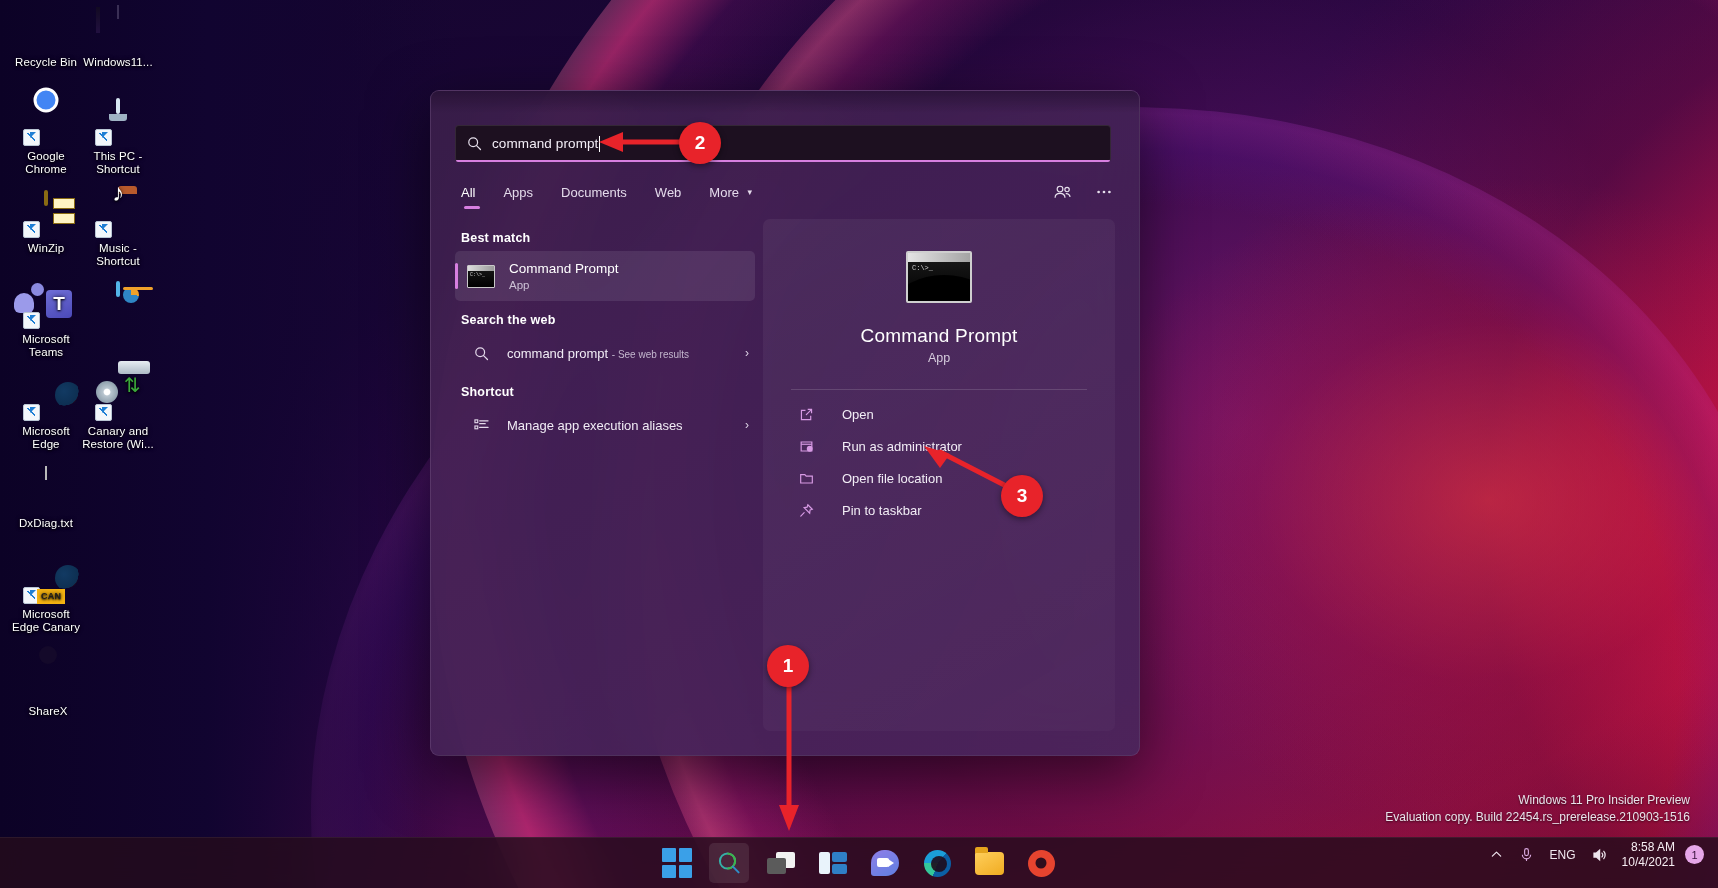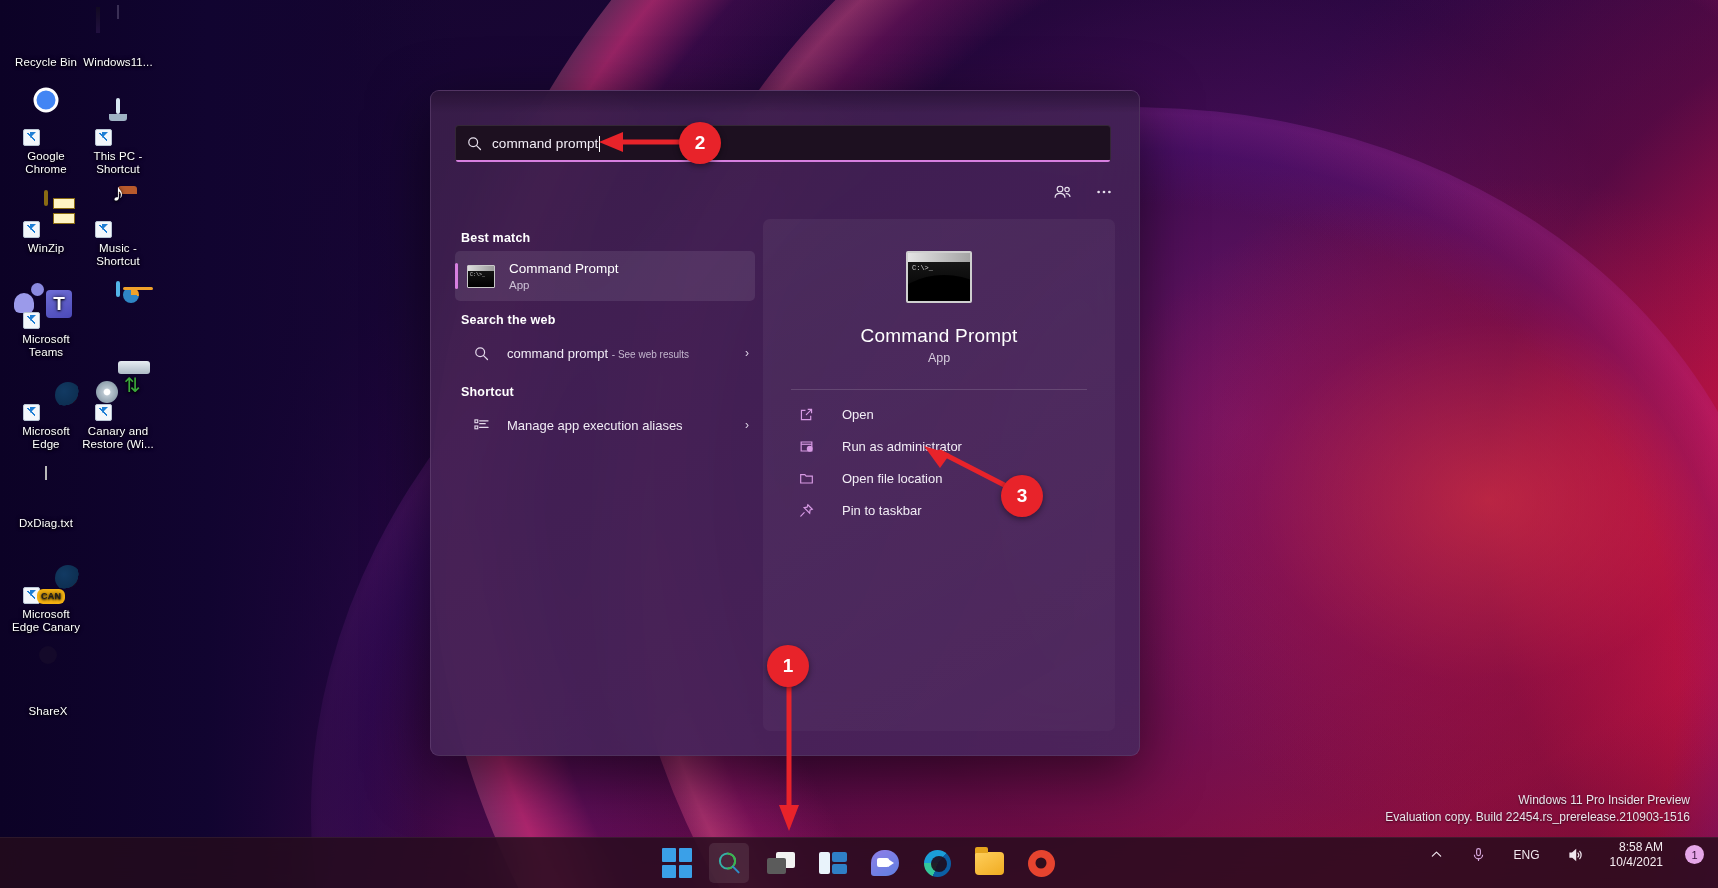--- a/index.html
+++ b/index.html
@@ -112,21 +112,21 @@
   .ic-backup .bdisc{position:absolute;right:0;top:6px;width:22px;height:22px;border-radius:50%;
     background:radial-gradient(circle,#fff 18%,#b9c6d0 25%,#8fa0ad 70%,#6d7d8a 100%);}
   .ic-backup .bdrive{position:absolute;left:0;bottom:1px;width:32px;height:13px;border-radius:3px;
     background:linear-gradient(#e7edf2,#aebbc6);}
   .ic-backup .barr{position:absolute;left:6px;top:0;font-size:20px;color:#3ba83b;line-height:1;}
   .ic-txt{width:34px;height:42px;margin:2px auto 0;background:#f4f4f4;border:1px solid #b9b9b9;
     position:relative;border-radius:1px;}
   .ic-txt:before{content:"";position:absolute;left:4px;top:6px;right:4px;height:28px;
     background:repeating-linear-gradient(#8d8d8d 0 1px, #f4f4f4 1px 5px);}
   .ic-canary-badge{position:absolute;left:14px;bottom:0;background:#f5b312;color:#1d1d1d;
-    font-size:9px;font-weight:bold;padding:1px 4px;border-radius:6px;letter-spacing:.3px;}
+    font-size:9px;font-weight:bold;padding:1px 4px;border-radius:0;letter-spacing:.3px;}
   .ic-sharex{width:42px;height:42px;margin:2px auto 0;border-radius:50%;position:relative;
     background:conic-gradient(from 220deg,#2f9e4a 0deg 90deg,#2f6fd0 90deg 230deg,#2f9e4a 230deg 360deg);}
   .ic-sharex:after{content:"";position:absolute;left:50%;top:50%;transform:translate(-50%,-50%);
     width:18px;height:18px;border-radius:50%;background:#14092a;}
 
   
   #search-flyout{
     position:absolute;left:430px;top:90px;width:708px;height:664px;
     background:linear-gradient(150deg, rgba(58,30,74,0.93) 0%, rgba(66,33,84,0.93) 40%, rgba(74,37,92,0.93) 100%);
     backdrop-filter:blur(30px);
@@ -238,21 +238,21 @@
     background:rgba(30,12,28,0.9);}
   .tb-explorer{width:29px;height:23px;position:relative;border-radius:2px 4px 4px 4px;
     background:linear-gradient(150deg,#ffcf5c,#f0ab21);}
   .tb-explorer:before{content:"";position:absolute;left:0;top:-5px;width:13px;height:6px;
     border-radius:2px 2px 0 0;background:#e5a41d;}
   .tb-sharex{width:27px;height:27px;border-radius:50%;
     background:conic-gradient(from 220deg,#e6442f 0deg 120deg,#e6442f 120deg 360deg);position:relative;}
   .tb-sharex:after{content:"";position:absolute;left:50%;top:50%;transform:translate(-50%,-50%);
     width:11px;height:11px;border-radius:50%;background:rgba(36,12,28,0.95);}
 
-  .tb-right{position:absolute;right:10px;bottom:0;height:67px;display:flex;align-items:center;gap:12px;text-align:center;}
+  .tb-right{position:absolute;right:10px;bottom:0;height:67px;display:flex;align-items:center;gap:0;text-align:center;}
   .tr-item{display:flex;align-items:center;justify-content:center;height:36px;padding:0 8px;
     color:#f1e9ef;font-size:12px;border-radius:4px;}
   .tr-clock{display:flex;flex-direction:column;align-items:flex-end;line-height:15px;
     font-size:12px;color:#f6eef3;padding:0 10px 0 6px;}
   .notif-badge{width:19px;height:19px;border-radius:50%;background:#e6a6e8;color:#35103a;
     font-size:11px;display:flex;align-items:center;justify-content:center;margin-right:4px;}
 
   
   #watermark{position:absolute;right:28px;bottom:62px;text-align:right;color:#e9e3ea;
     font-size:12px;line-height:17px;text-shadow:0 1px 2px rgba(0,0,0,.6);}
@@ -370,20 +370,30 @@
     <span class="search-icon">
       <svg width="15" height="15" viewBox="0 0 16 16" fill="none" stroke="currentColor" stroke-width="1.3">
         <circle cx="6.6" cy="6.6" r="4.7"></circle>
           <line x1="10.2" y1="10.2" x2="14.4" y2="14.4" stroke-linecap="round"></line>
       </svg>
     </span>
     <span class="search-text">command prompt</span>
       <span class="caret"></span>
   </div>
 
+  <div class="sf-tabs">
+    <div class="sf-tab active"><span>All</span></div>
+    <div class="sf-tab"><span>Apps</span></div>
+    <div class="sf-tab"><span>Documents</span></div>
+    <div class="sf-tab"><span>Web</span></div>
+    <div class="sf-tab">
+      <span>More</span>
+      <span class="chev-d">▾</span>
+    </div>
+  </div>
 
   <div class="sf-tools">
     <div class="sf-tool">
       <svg width="19" height="19" viewBox="0 0 20 20" fill="none" stroke="currentColor" stroke-width="1.25">
         <circle cx="7.4" cy="6.4" r="3"></circle>
           <path d="M2.2 15.4c0-2.7 2.3-4.4 5.2-4.4s5.2 1.7 5.2 4.4"></path>
         <circle cx="14.8" cy="6.9" r="2.3"></circle>
           <path d="M13.4 11.2c2.6-.3 4.5 1.3 4.5 3.6"></path>
       </svg>
     </div>

